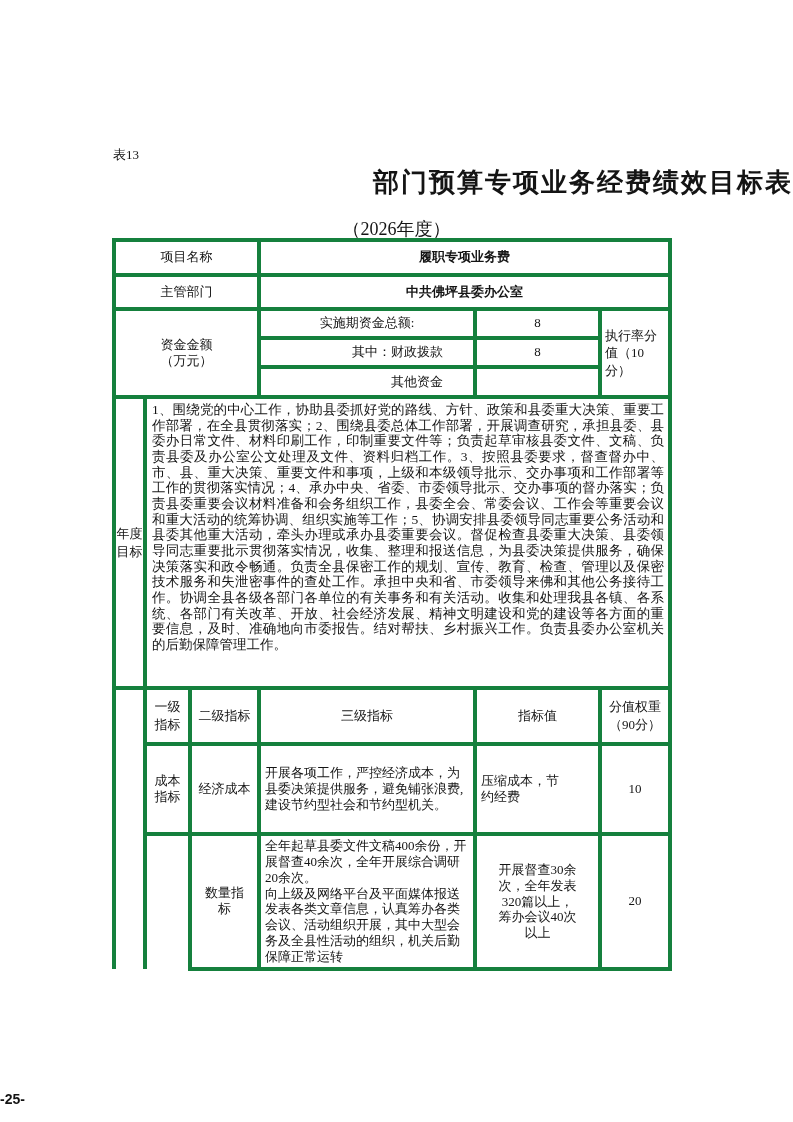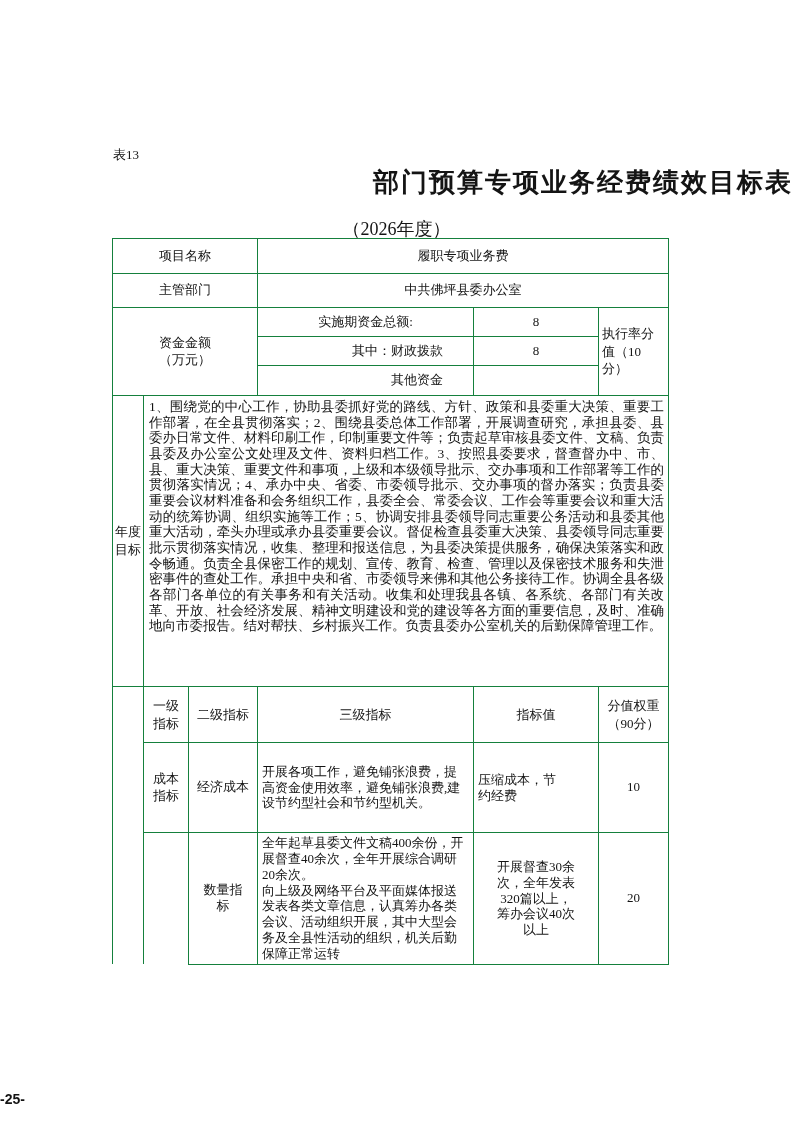--- a/index.html
+++ b/index.html
@@ -11,22 +11,22 @@
   .sheet-label{position:absolute;left:113px;top:146px;font-size:13px;}
   .doc-title{
     position:absolute;left:0;top:165px;width:100%;text-align:right;
     font-size:26px;font-weight:bold;letter-spacing:2px;
   }
   .year-line{position:absolute;left:0;top:217px;width:100%;text-align:center;font-size:18px;}
   table.main{
     position:absolute;left:112px;top:238px;width:556px;
     border-collapse:collapse;table-layout:fixed;font-size:13px;
   }
-  td{border:1px solid #15803d;padding:1px 3px;text-align:center;vertical-align:middle;overflow:hidden;line-height:1.25;}
-  .bold{font-weight:normal;}
+  td{border:4px solid #15803d;padding:1px 3px;text-align:center;vertical-align:middle;overflow:hidden;line-height:1.25;}
+  .bold{font-weight:bold;}
   .pre{white-space:pre-line;}
   .left{text-align:left;}
   .right{text-align:right;padding-right:30px;}
   .top{vertical-align:top;margin-left:32px;}
   .nobtm{border-bottom:none;}
   .annual-label{padding:0;line-height:1.35;}
   .annual-text{
     text-align:justify;vertical-align:top;font-size:13.5px;line-height:1.16;
     padding:3px 4px 3px 5px;
   }
@@ -90,21 +90,21 @@
       <td class="hdr">二级指标</td>
       <td class="hdr">三级指标</td>
       <td class="hdr">指标值</td>
       <td class="pre hdr">分值权重
 （90分）</td>
     </tr>
     <tr style="height:90px">
       <td class="pre">成本
 指标</td>
       <td>经济成本</td>
-      <td class="left tri">开展各项工作，避免铺张浪费，提高资金使用效率，避免铺张浪费,建设节约型社会和节约型机关。</td>
+      <td class="left tri">开展各项工作，严控经济成本，为县委决策提供服务，避免铺张浪费,建设节约型社会和节约型机关。</td>
       <td class="pre left tri">压缩成本，节
 约经费</td>
       <td>10</td>
     </tr>
     <tr style="height:125px">
       <td class="nobtm"></td>
       <td class="pre">数量指
 标</td>
       <td class="pre left tri top">全年起草县委文件文稿400余份，开展督查40余次，全年开展综合调研20余次。
 向上级及网络平台及平面媒体报送发表各类文章信息，认真筹办各类会议、活动组织开展，其中大型会务及全县性活动的组织，机关后勤保障正常运转</td>

